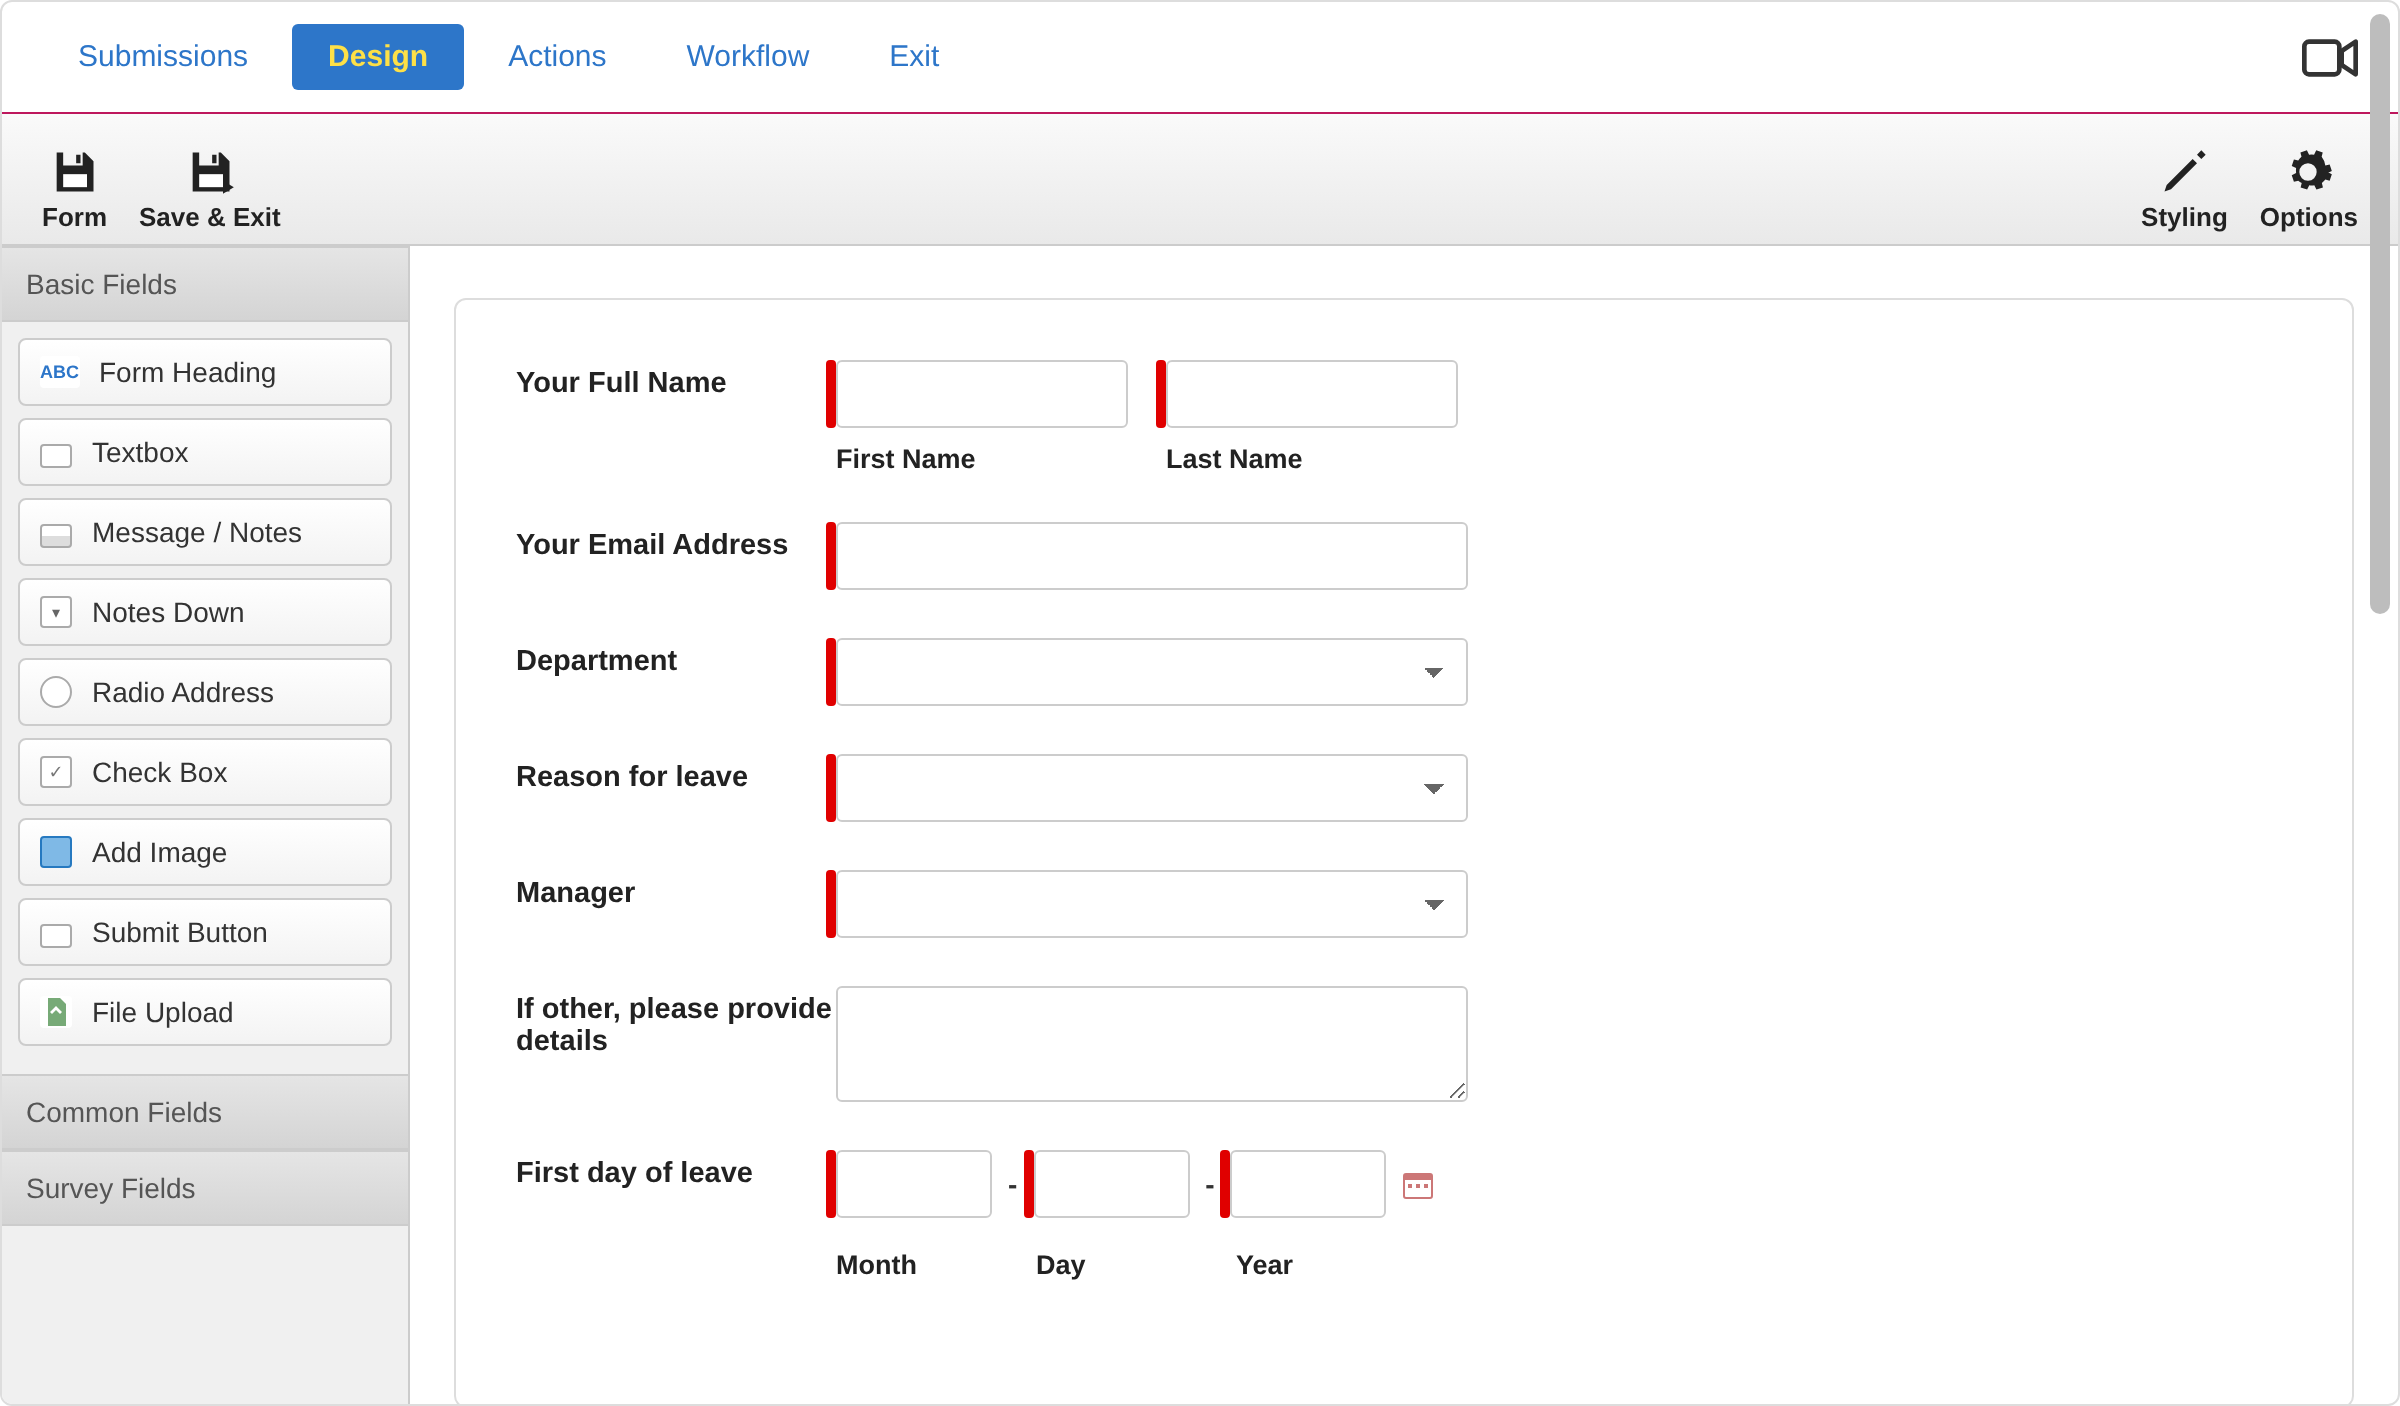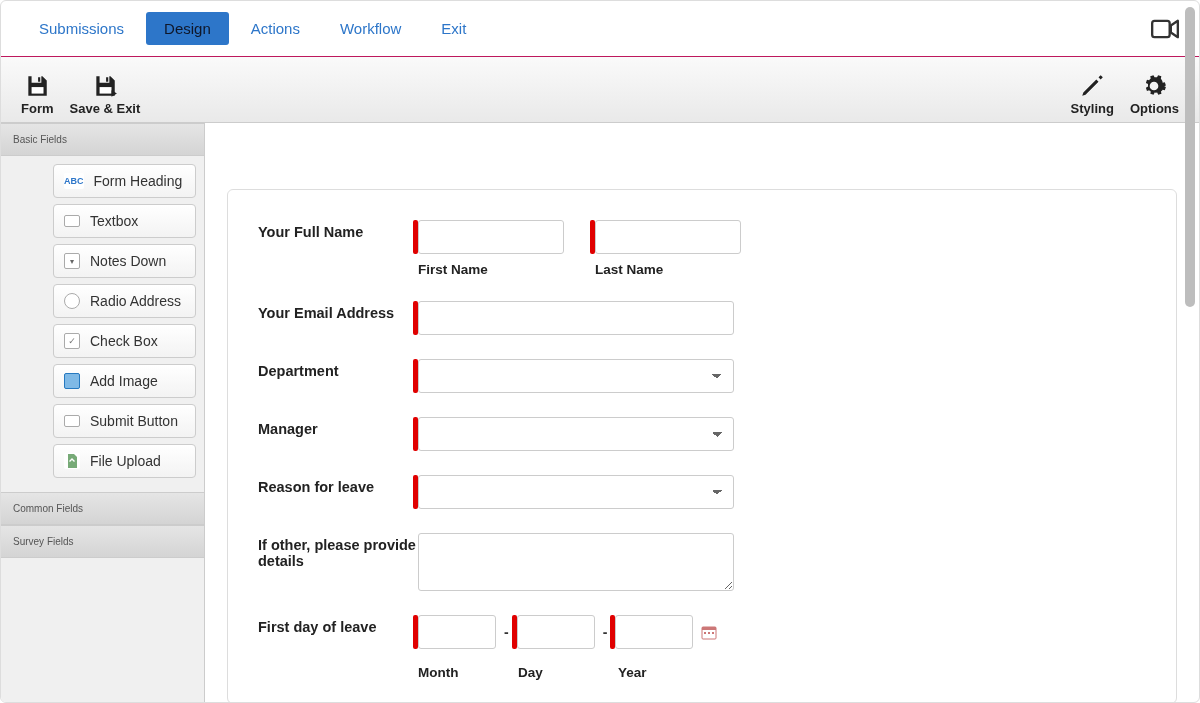--- a/index.html
+++ b/index.html
@@ -27,21 +27,22 @@
   .tab {
     padding: 8px 18px;
     margin-right: 4px;
     font-size: 15px;
     color: #2d76c9;
     cursor: pointer;
     border-radius: 3px;
   }
   .tab.active {
     background: #2d76c9;
-    color: #0f172a;
+    color: #fde047;
+    font-weight: bold;
   }
   .tabbar-spacer { flex: 1; }
   .video-icon {
     width: 28px; height: 20px;
     color: #333;
   }
 
   
   .toolbar {
     display: flex;
@@ -70,39 +71,38 @@
     height: calc(703px - 56px - 66px);
   }
   .sidebar {
     width: 204px;
     background: #f0f0f0;
     border-right: 1px solid #ccc;
     overflow-y: auto;
   }
   .side-section-hdr {
     padding: 10px 12px;
-    font-size: 10px;
+    font-size: 14px;
     color: #555;
     background: linear-gradient(#e5e5e5,#d4d4d4);
     border-bottom: 1px solid #ccc;
     border-top: 1px solid #ccc;
   }
   .field-list { padding: 8px; }
   .field-item {
     display: flex;
-    align-items: center;
+    align-items: flex-end;
     background: linear-gradient(#fff, #f3f3f3);
     border: 1px solid #ccc;
     border-radius: 4px;
     padding: 8px 10px;
     margin-bottom: 6px;
     font-size: 14px;
     color: #333;
     cursor: grab;
-    margin-left: 44px;
   }
   .field-item .fi-icon {
     width: 16px; height: 16px;
     margin-right: 10px;
     display: inline-flex;
     align-items: center;
     justify-content: center;
     font-size: 10px;
     color: #666;
     border: 1px solid #aaa;
@@ -119,21 +119,20 @@
     width:16px; height:12px;
   }
   .fi-icon.edit { border:none; }
 
   
   .canvas-wrap {
     flex:1;
     padding: 26px 22px 0 22px;
     overflow: hidden;
     position: relative;
-    margin-top: 40px;
   }
   .canvas {
     background:#fff;
     border:1px solid #ddd;
     border-radius:6px;
     padding: 30px 30px 0 30px;
     height: 100%;
   }
   .form-row {
     display:flex;
@@ -142,21 +141,21 @@
   }
   .form-label {
     width: 160px;
     font-weight:700;
     font-size:14.5px;
     color:#222;
     padding-top:4px;
   }
   .form-fields {
     display:flex;
-    gap: 31px;
+    gap: 19px;
   }
   .field-col { display:flex; flex-direction:column; }
   .req-bar {
     position:absolute;
     left:-5px; top:0; bottom:0;
     width:5px;
     background:#e00000;
     border-radius:2px;
   }
   .inp-wrap { position:relative; }
@@ -257,20 +256,24 @@
         <span class="fi-icon abc">ABC</span>
         <span>Form Heading</span>
       </div>
 
 
       <div class="field-item">
         <span class="fi-icon textbox"></span>
         <span>Textbox</span>
       </div>
 
+      <div class="field-item">
+        <span class="fi-icon msg" style="background:linear-gradient(#fff 50%,#ddd 50%)"></span>
+        <span>Message / Notes</span>
+      </div>
 
       <div class="field-item">
         <span class="fi-icon dd"></span>
         <span>Notes Down</span>
       </div>
 
       <div class="field-item">
         <span class="fi-icon radio"></span>
         <span>Radio Address</span>
       </div>
@@ -338,30 +341,30 @@
       <div class="form-row">
         <div class="form-label">Department</div>
         <div class="form-fields">
           <div class="inp-wrap"><div class="req-bar"></div>
             <select class="select-input"></select>
           </div>
         </div>
       </div>
 
       <div class="form-row">
-        <div class="form-label">Manager</div>
+        <div class="form-label">Reason for leave</div>
         <div class="form-fields">
           <div class="inp-wrap"><div class="req-bar"></div>
             <select class="select-input"></select>
           </div>
         </div>
       </div>
 
       <div class="form-row">
-        <div class="form-label">Reason for leave</div>
+        <div class="form-label">Manager</div>
         <div class="form-fields">
           <div class="inp-wrap"><div class="req-bar"></div>
             <select class="select-input"></select>
           </div>
         </div>
       </div>
 
       <div class="form-row">
         <div class="form-label">If other, please provide details</div>
         <div class="form-fields">

